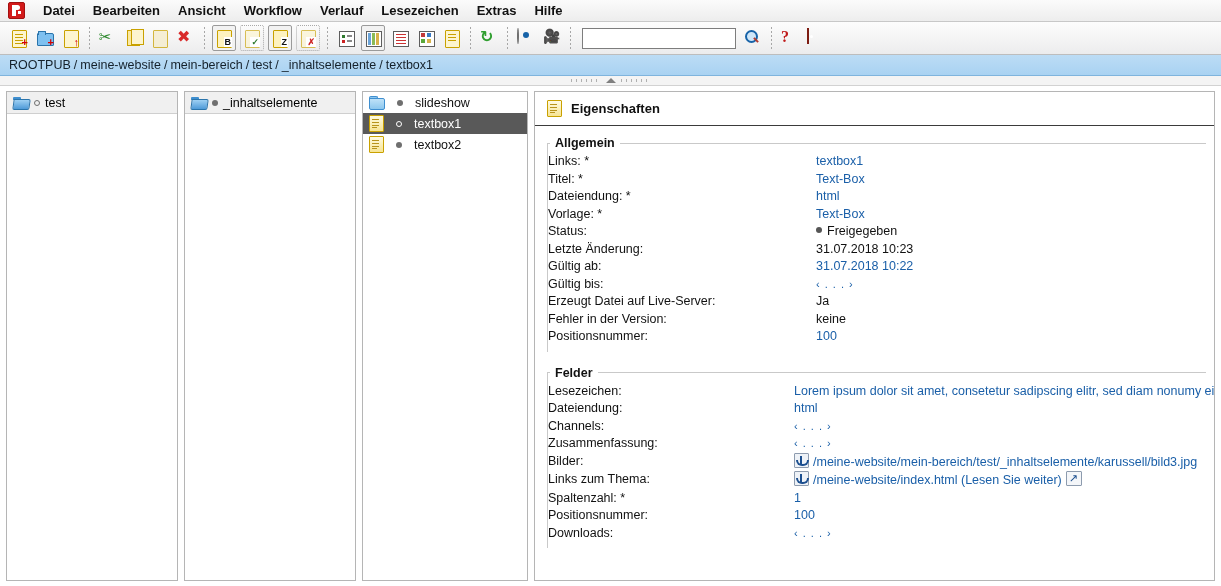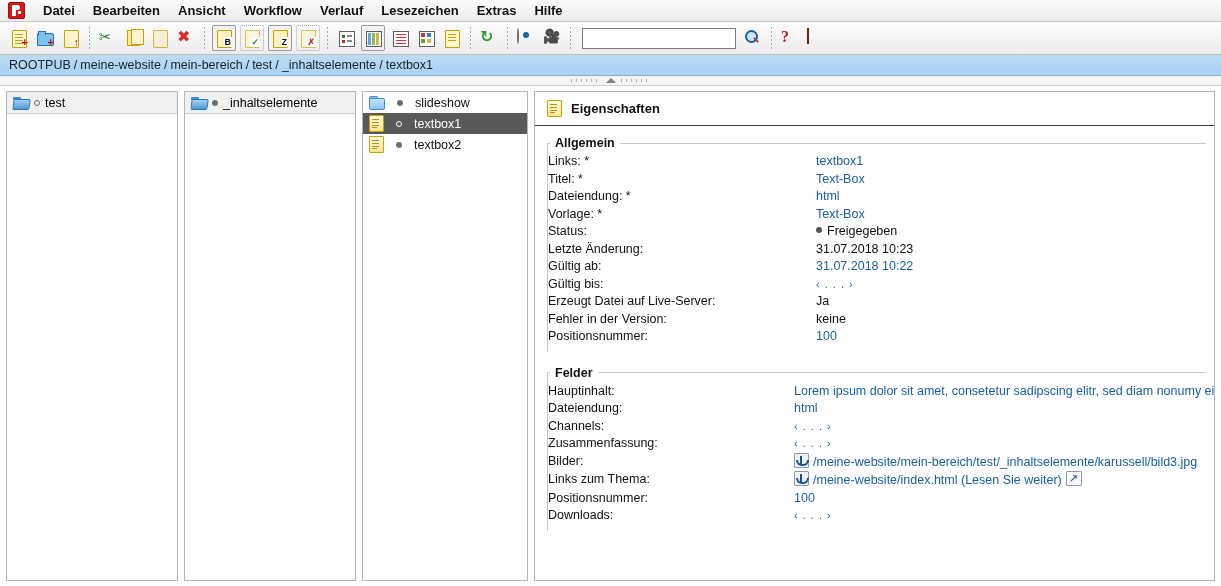--- a/index.html
+++ b/index.html
@@ -526,21 +526,21 @@
             </tr>
           </tbody>
             </table>
         </fieldset>
 
         <fieldset class="group">
           <legend>Felder</legend>
           <table class="kv">
             <tbody>
                 <tr>
-              <td class="k">Hauptinhalt:</td>
+              <td class="k">Lesezeichen:</td>
               <td class="v wrapval">Lorem ipsum dolor sit amet, consetetur sadipscing elitr, sed diam nonumy eirm ...</td>
             </tr>
             <tr>
               <td class="k">Dateiendung:</td>
               <td class="v">html</td>
             </tr>
             <tr>
               <td class="k">Channels:</td>
               <td class="v empty">‹ . . . ›</td>
             </tr>
@@ -554,20 +554,24 @@
                 <span class="anchor-ic"></span><span class="lnk">/meine-website/mein-bereich/test/_inhaltselemente/karussell/bild3.jpg</span>
               </td>
             </tr>
             <tr>
               <td class="k">Links zum Thema:</td>
               <td class="v">
                 <span class="anchor-ic"></span><span class="lnk">/meine-website/index.html (Lesen Sie weiter)</span><span class="ext-ic"></span>
               </td>
             </tr>
             <tr>
+              <td class="k">Spaltenzahl: *</td>
+              <td class="v">1</td>
+            </tr>
+            <tr>
               <td class="k">Positionsnummer:</td>
               <td class="v">100</td>
             </tr>
             <tr>
               <td class="k">Downloads:</td>
               <td class="v empty">‹ . . . ›</td>
             </tr>
           </tbody>
             </table>
         </fieldset>

